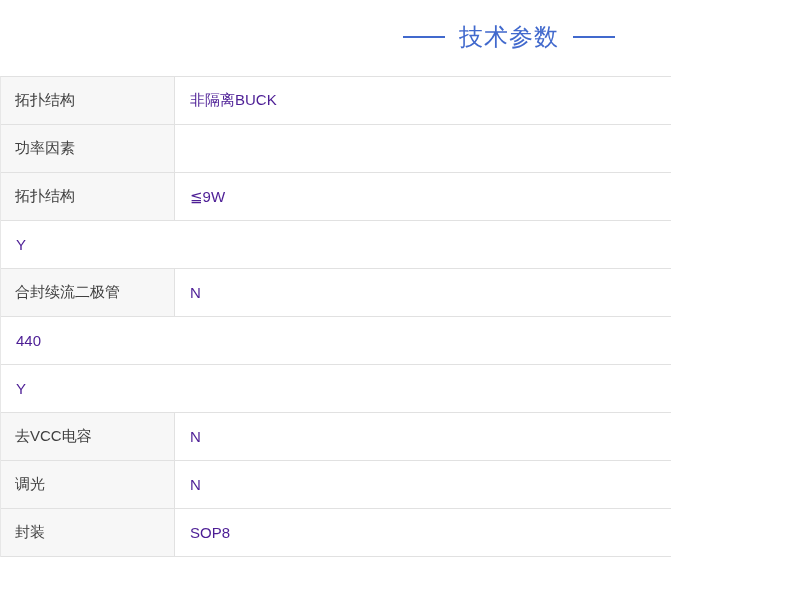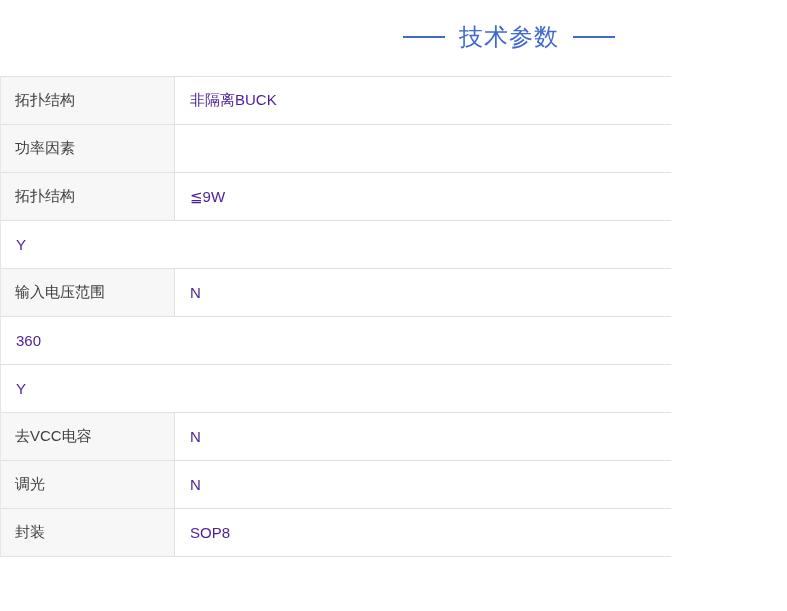--- a/index.html
+++ b/index.html
@@ -84,25 +84,25 @@
       <div class="cell label">功率因素</div>
     </div>
     <div class="row">
       <div class="cell label">拓扑结构</div>
       <div class="cell value">≦9W</div>
     </div>
     <div class="row">
       <div class="cell value">Y</div>
     </div>
     <div class="row">
-      <div class="cell label">输入电压范围</div>
+      <div class="cell label">合封续流二极管</div>
       <div class="cell value">N</div>
     </div>
     <div class="row">
-      <div class="cell value">360</div>
+      <div class="cell value">440</div>
     </div>
     <div class="row">
       <div class="cell value">Y</div>
     </div>
     <div class="row">
       <div class="cell label">去VCC电容</div>
       <div class="cell value">N</div>
     </div>
     <div class="row">
       <div class="cell label">调光</div>

